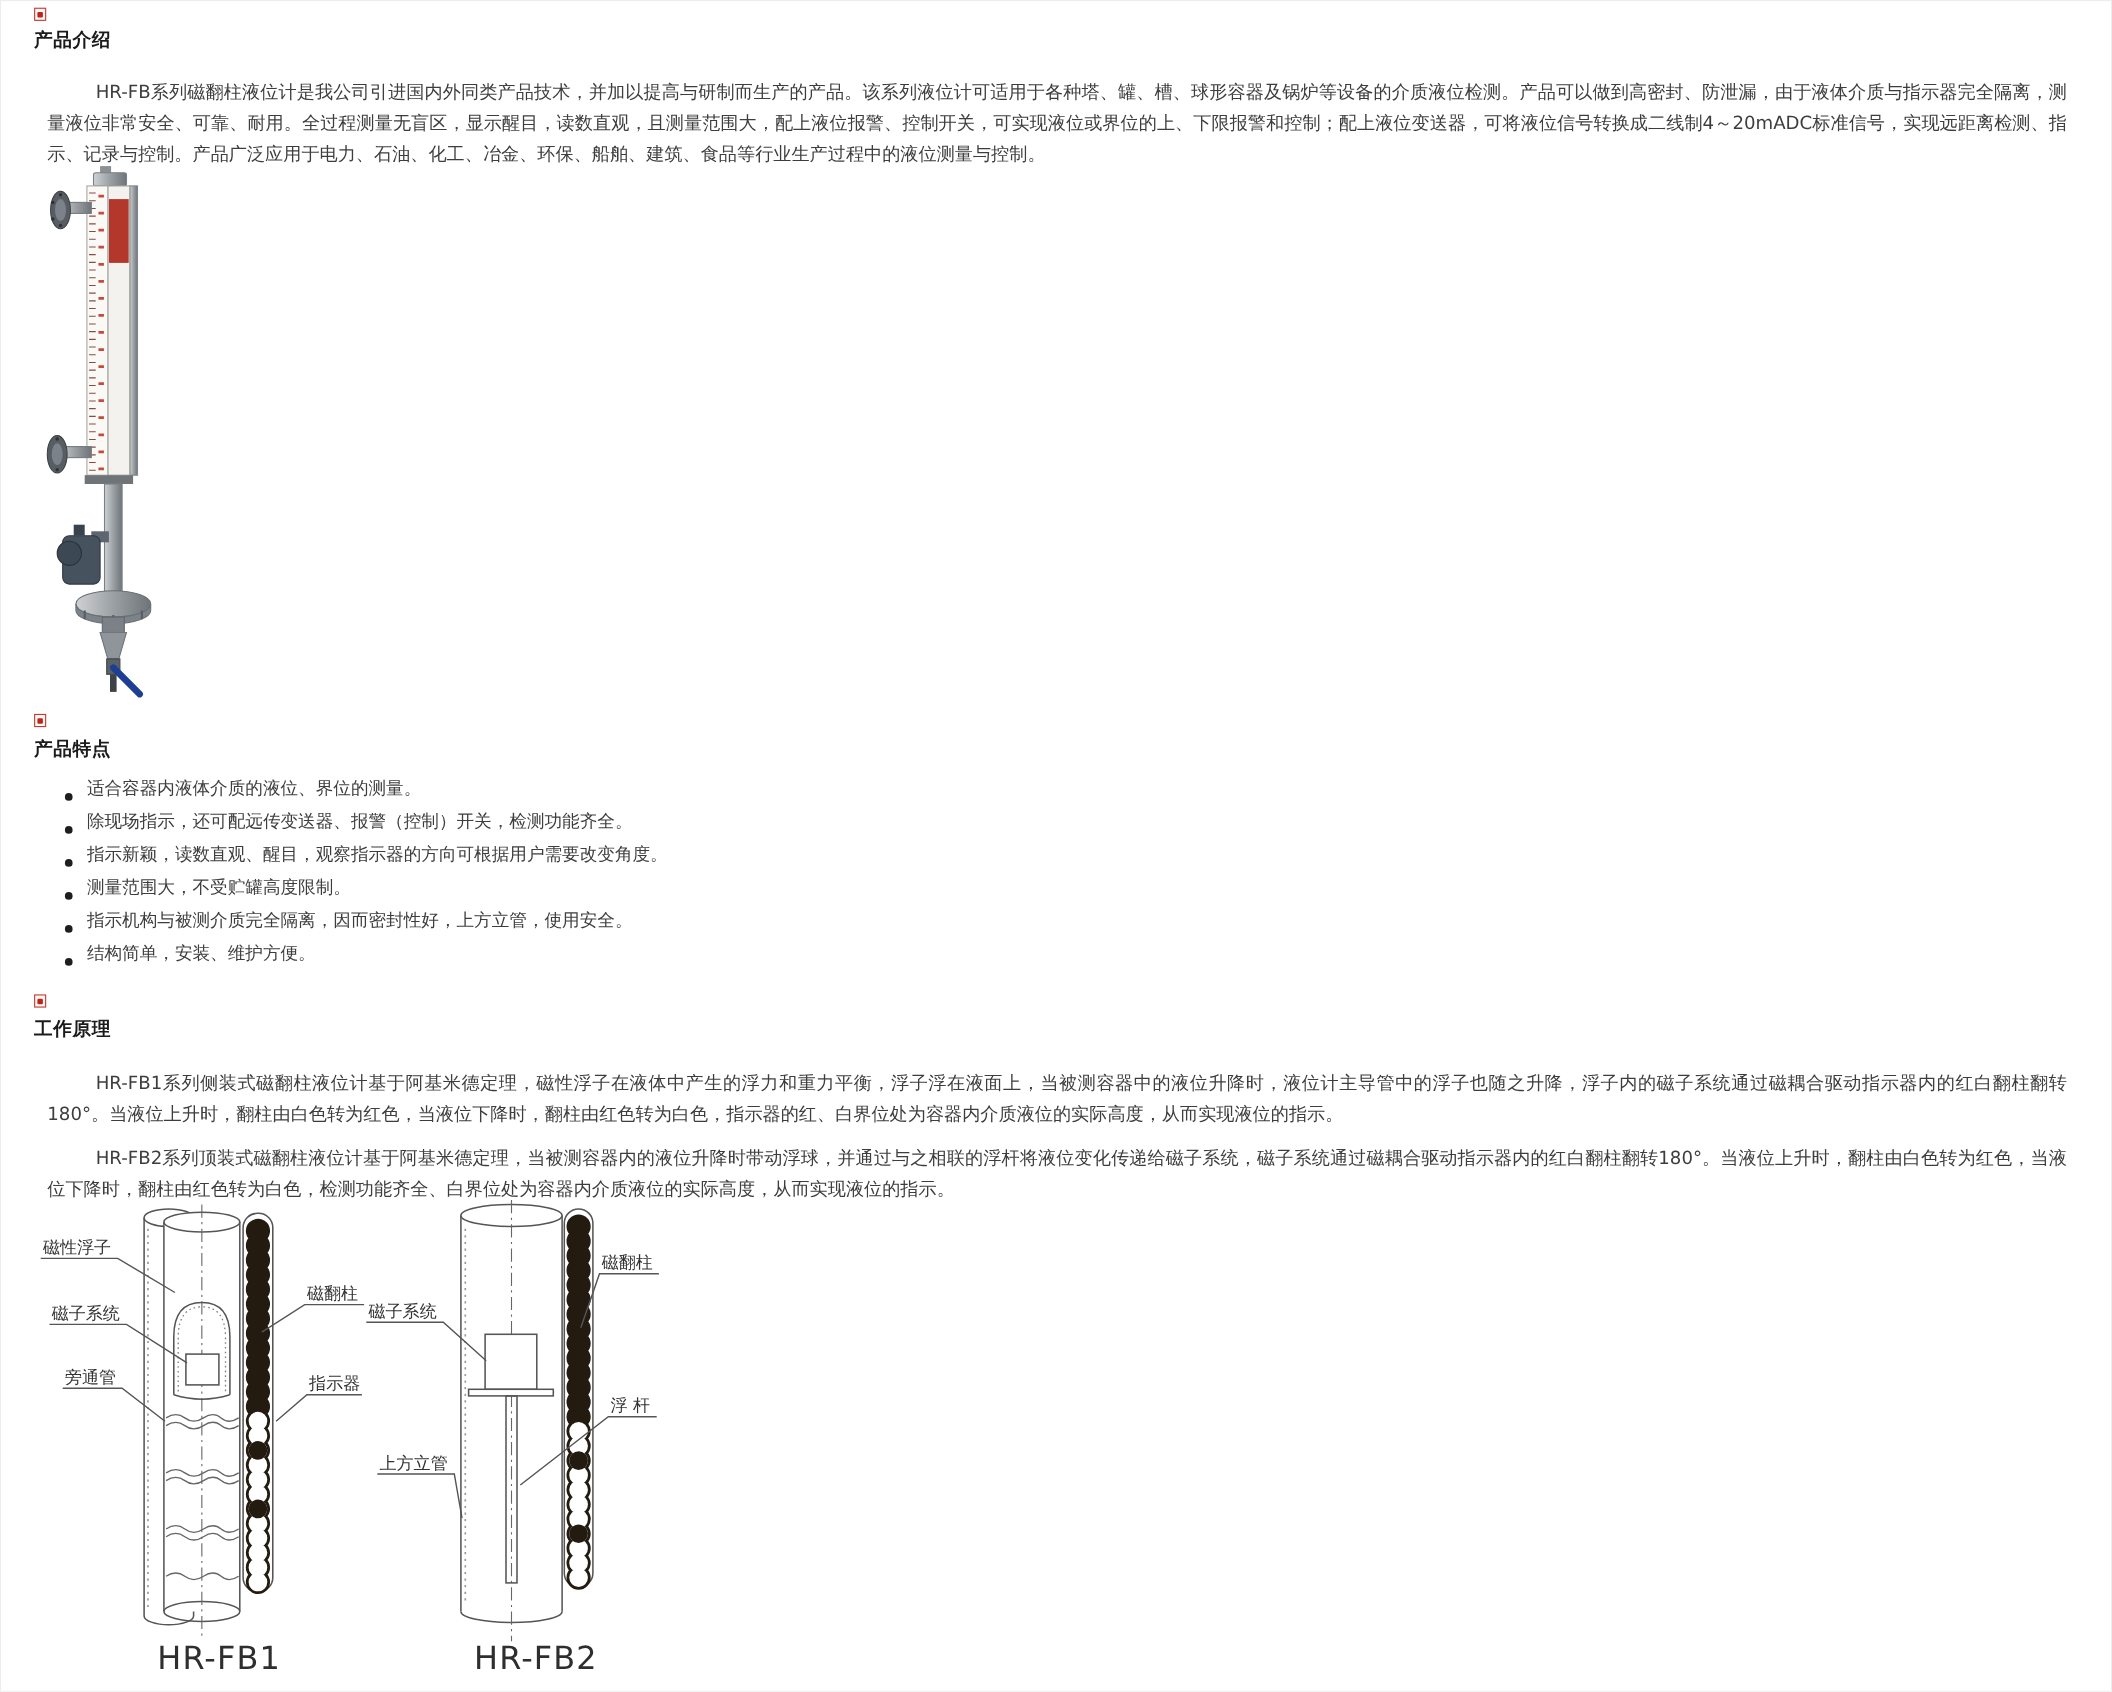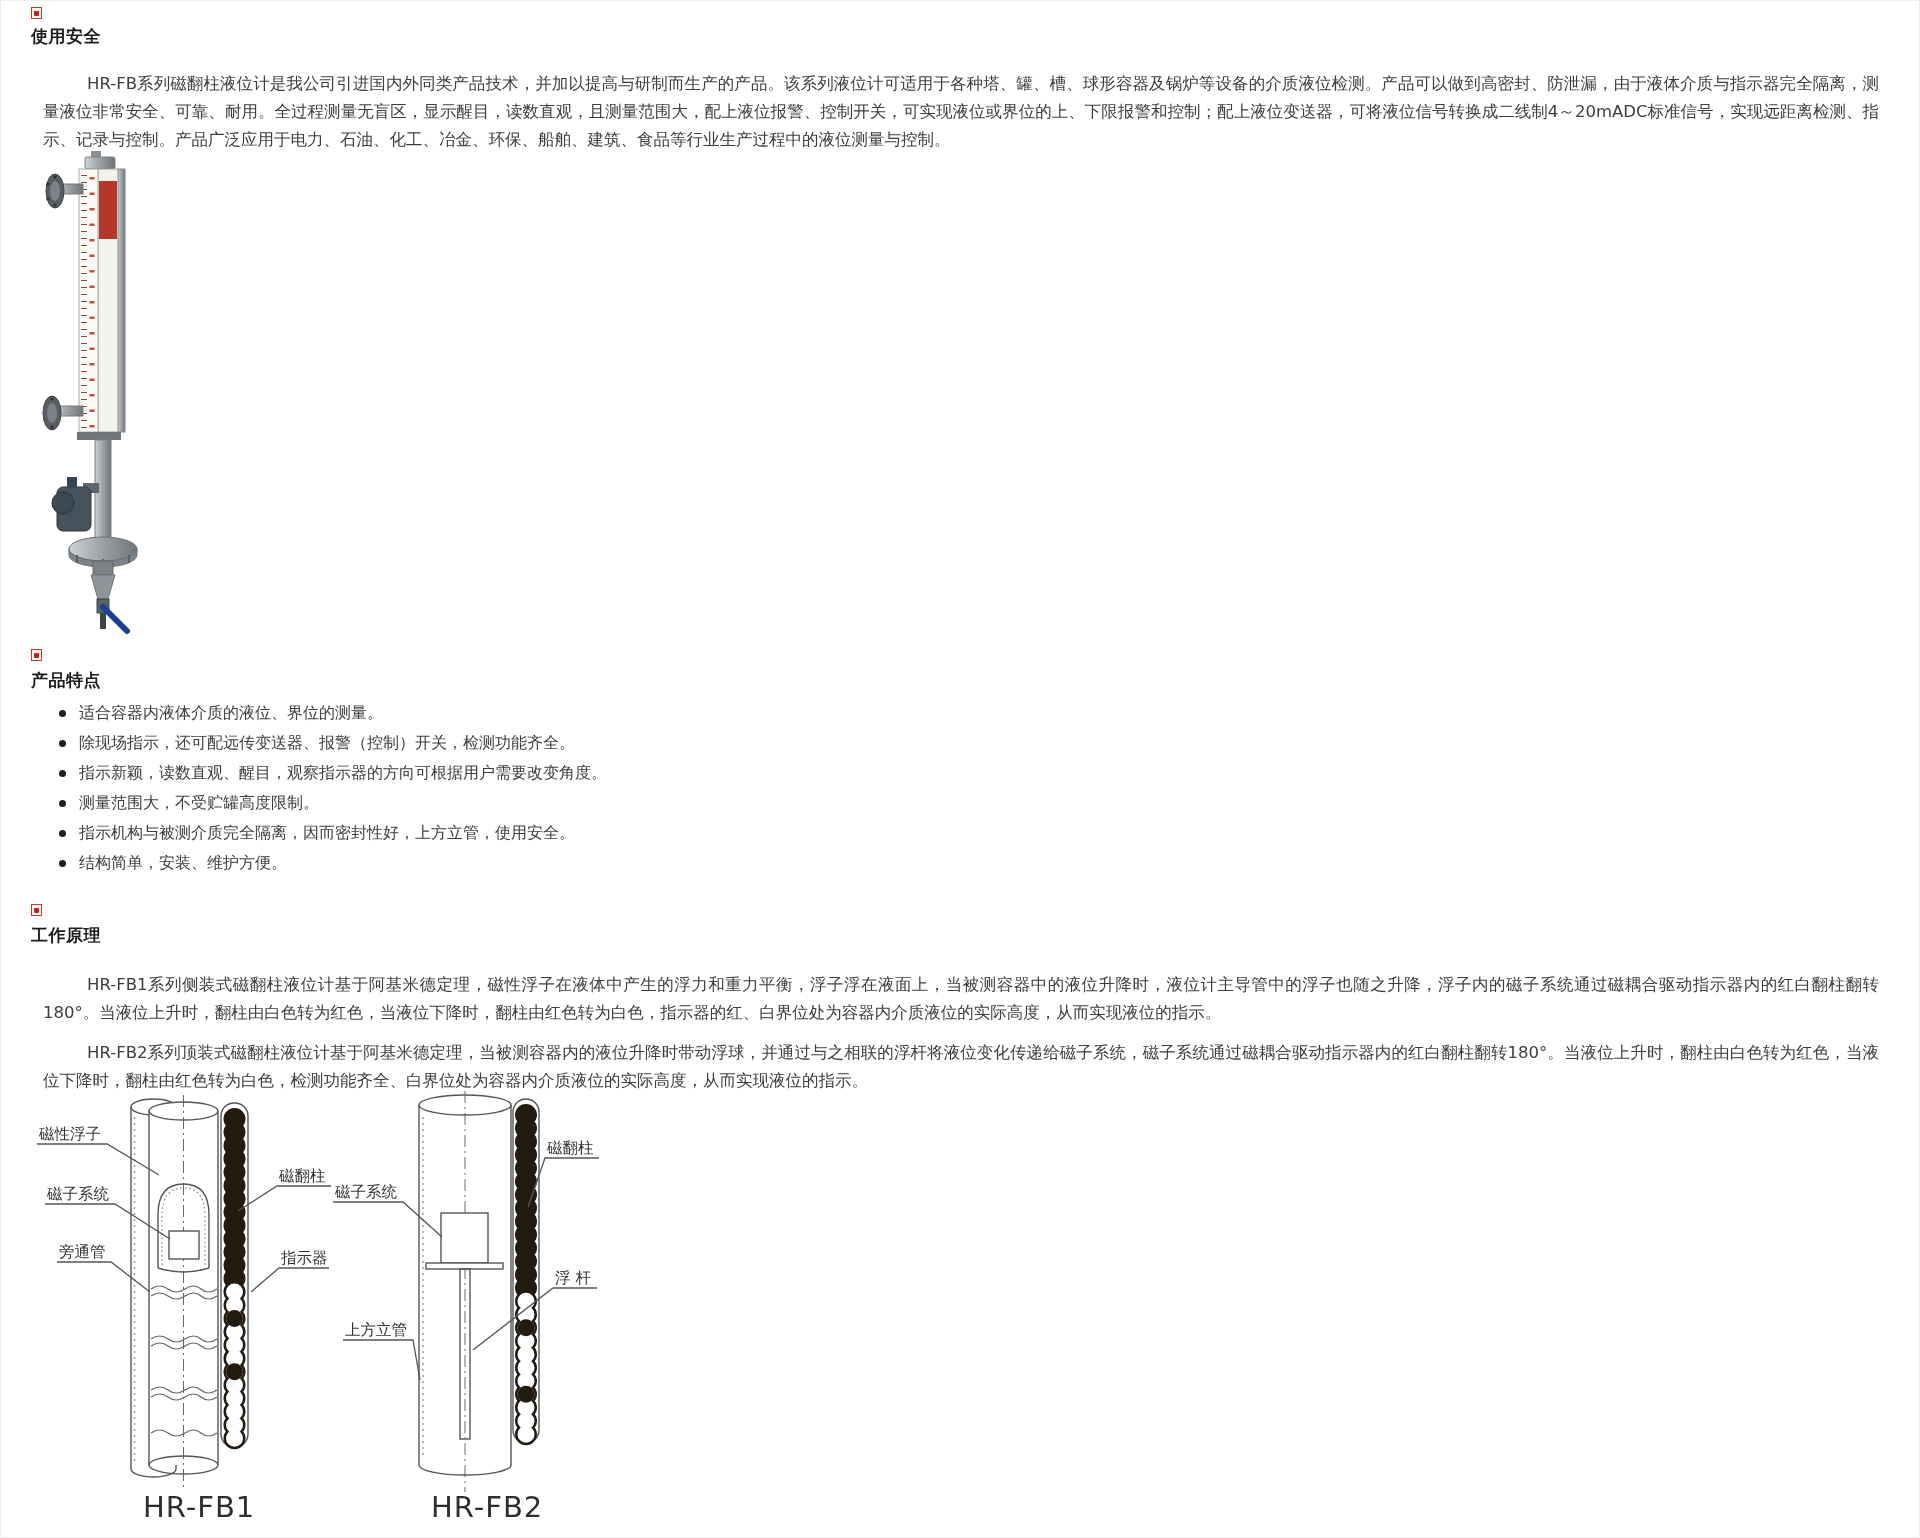--- a/index.html
+++ b/index.html
@@ -5,38 +5,38 @@
   *{margin:0;padding:0;box-sizing:border-box}
   html,body{background:#fff}
   body{font-family:"DejaVu Sans","Liberation Sans",sans-serif}
   .page{position:relative;width:1920px;height:1538px;background:#fff;overflow:hidden;border:1px solid #ededed}
   .mini-icon{position:absolute;width:11px;height:12px;border:1px solid #c43a2e;background:#fdf6f5;display:flex;align-items:center;justify-content:center}
   .mini-icon::before{content:"";width:5px;height:5px;background:#b8271c;border-radius:1px}
   .heading{position:absolute;left:30px;font-size:17px;font-weight:700;color:#1b1b1b;letter-spacing:.5px}
   .body-text{position:absolute;left:30px;width:1860px;font-size:16.5px;line-height:28px;color:#3d3d3d;text-align:justify}
   .body-text p{text-indent:44px;margin:12px}
   .features-list{position:absolute;left:58px;top:697px;list-style:none}
-  .features-list li{display:flex;align-items:center;height:30px;font-size:16px;color:#3d3d3d}
+  .features-list li{display:flex;align-items:flex-end;height:30px;font-size:16px;color:#3d3d3d}
   .bullet{width:7px;height:7px;border-radius:50%;background:#1e1e1e;margin-right:13px;flex:none}
   .photo{position:absolute;left:38px;top:150px;width:115px;height:490px}
   .diag{position:absolute}
   svg text{font-family:"DejaVu Sans","Liberation Sans",sans-serif}
   .dlabel{font-size:15.5px;fill:#333}
   .dcaption{font-size:29px;fill:#2e2e2e;font-weight:500;letter-spacing:1px}
   .dline{stroke:#555;stroke-width:1.3;fill:none}
   .cad{stroke:#555;stroke-width:1.4;fill:none}
   .cadw{stroke:#555;stroke-width:1.4;fill:#fff}
 </style>
 </head>
 <body>
 
 <div class="page">
 
   <span class="mini-icon" style="left:30px;top:6px"></span>
-  <h3 class="heading" style="top:24px">使用安全</h3>
+  <h3 class="heading" style="top:24px">产品介绍</h3>
   <div class="body-text" style="top:57px">
     <p>HR-FB系列磁翻柱液位计是我公司引进国内外同类产品技术，并加以提高与研制而生产的产品。该系列液位计可适用于各种塔、罐、槽、球形容器及锅炉等设备的介质液位检测。产品可以做到高密封、防泄漏，由于液体介质与指示器完全隔离，测量液位非常安全、可靠、耐用。全过程测量无盲区，显示醒目，读数直观，且测量范围大，配上液位报警、控制开关，可实现液位或界位的上、下限报警和控制；配上液位变送器，可将液位信号转换成二线制4～20mADC标准信号，实现远距离检测、指示、记录与控制。产品广泛应用于电力、石油、化工、冶金、环保、船舶、建筑、食品等行业生产过程中的液位测量与控制。</p>
   </div>
 
   <svg class="photo" viewBox="0 0 115 490">
     <defs>
       <linearGradient id="pg" x1="0" y1="0" x2="1" y2="0">
         <stop offset="0" stop-color="#cfd2d4"></stop>
           <stop offset="0.5" stop-color="#9aa0a4"></stop>
           <stop offset="1" stop-color="#6e7478"></stop>

